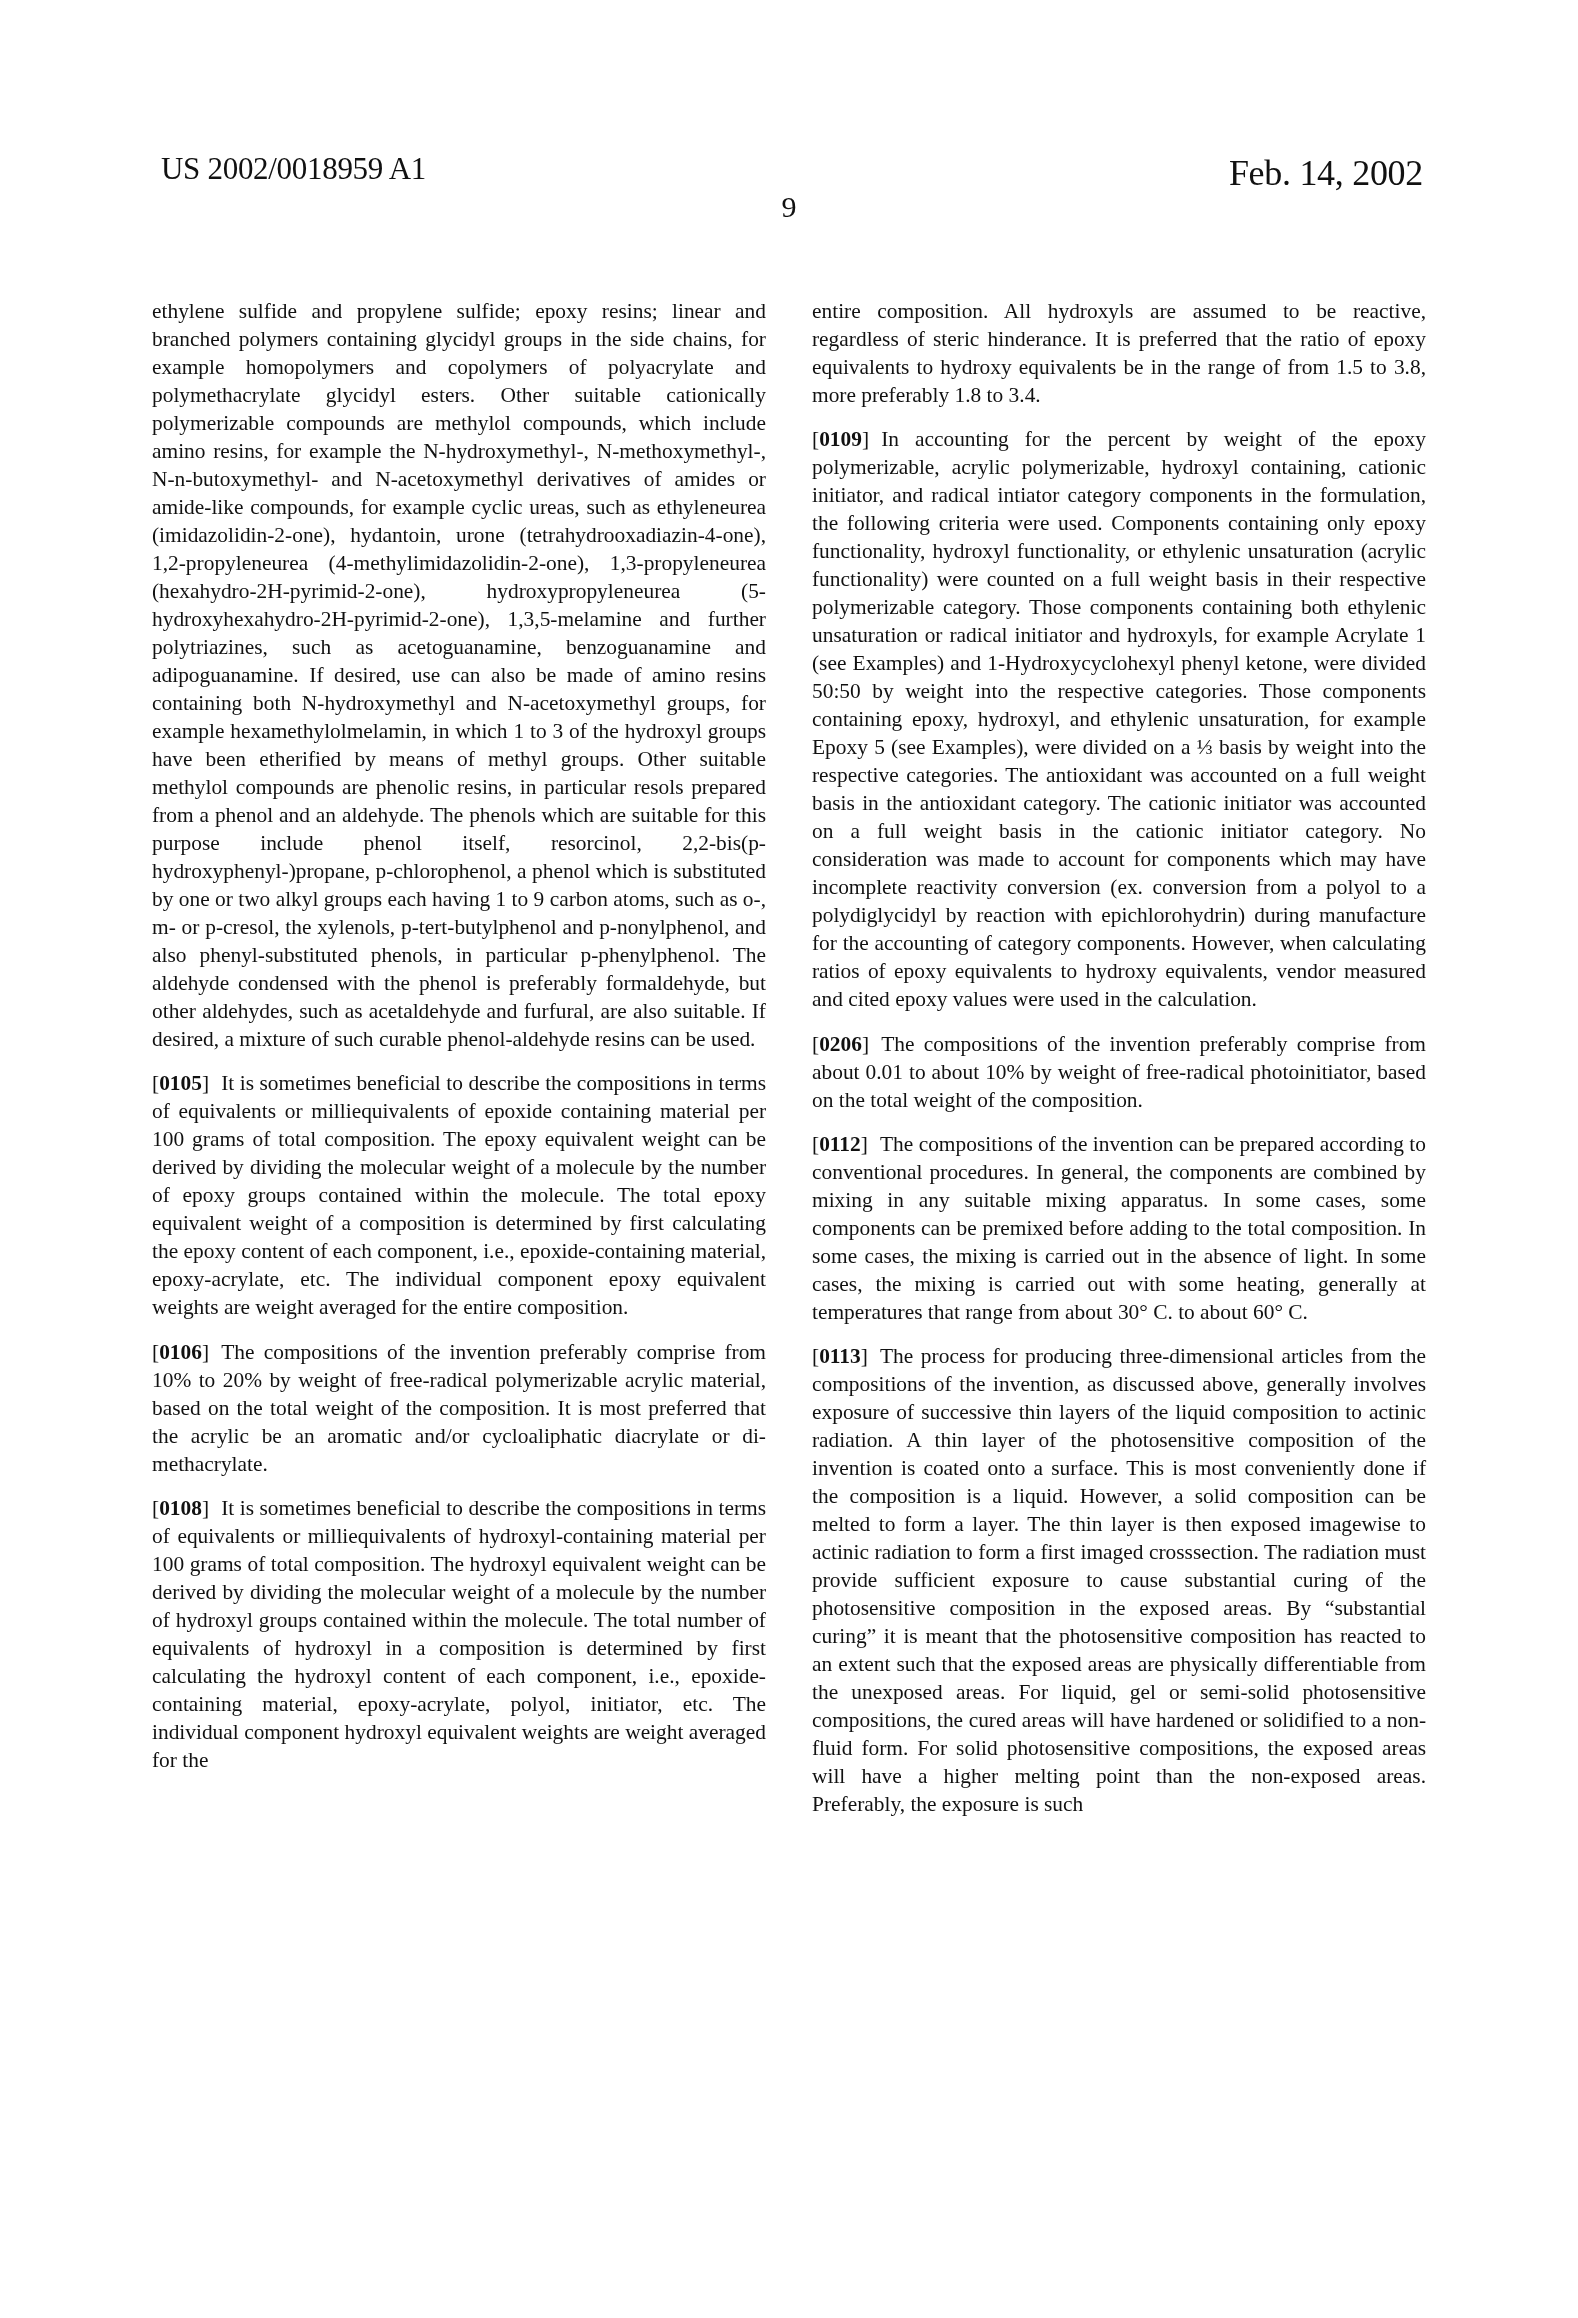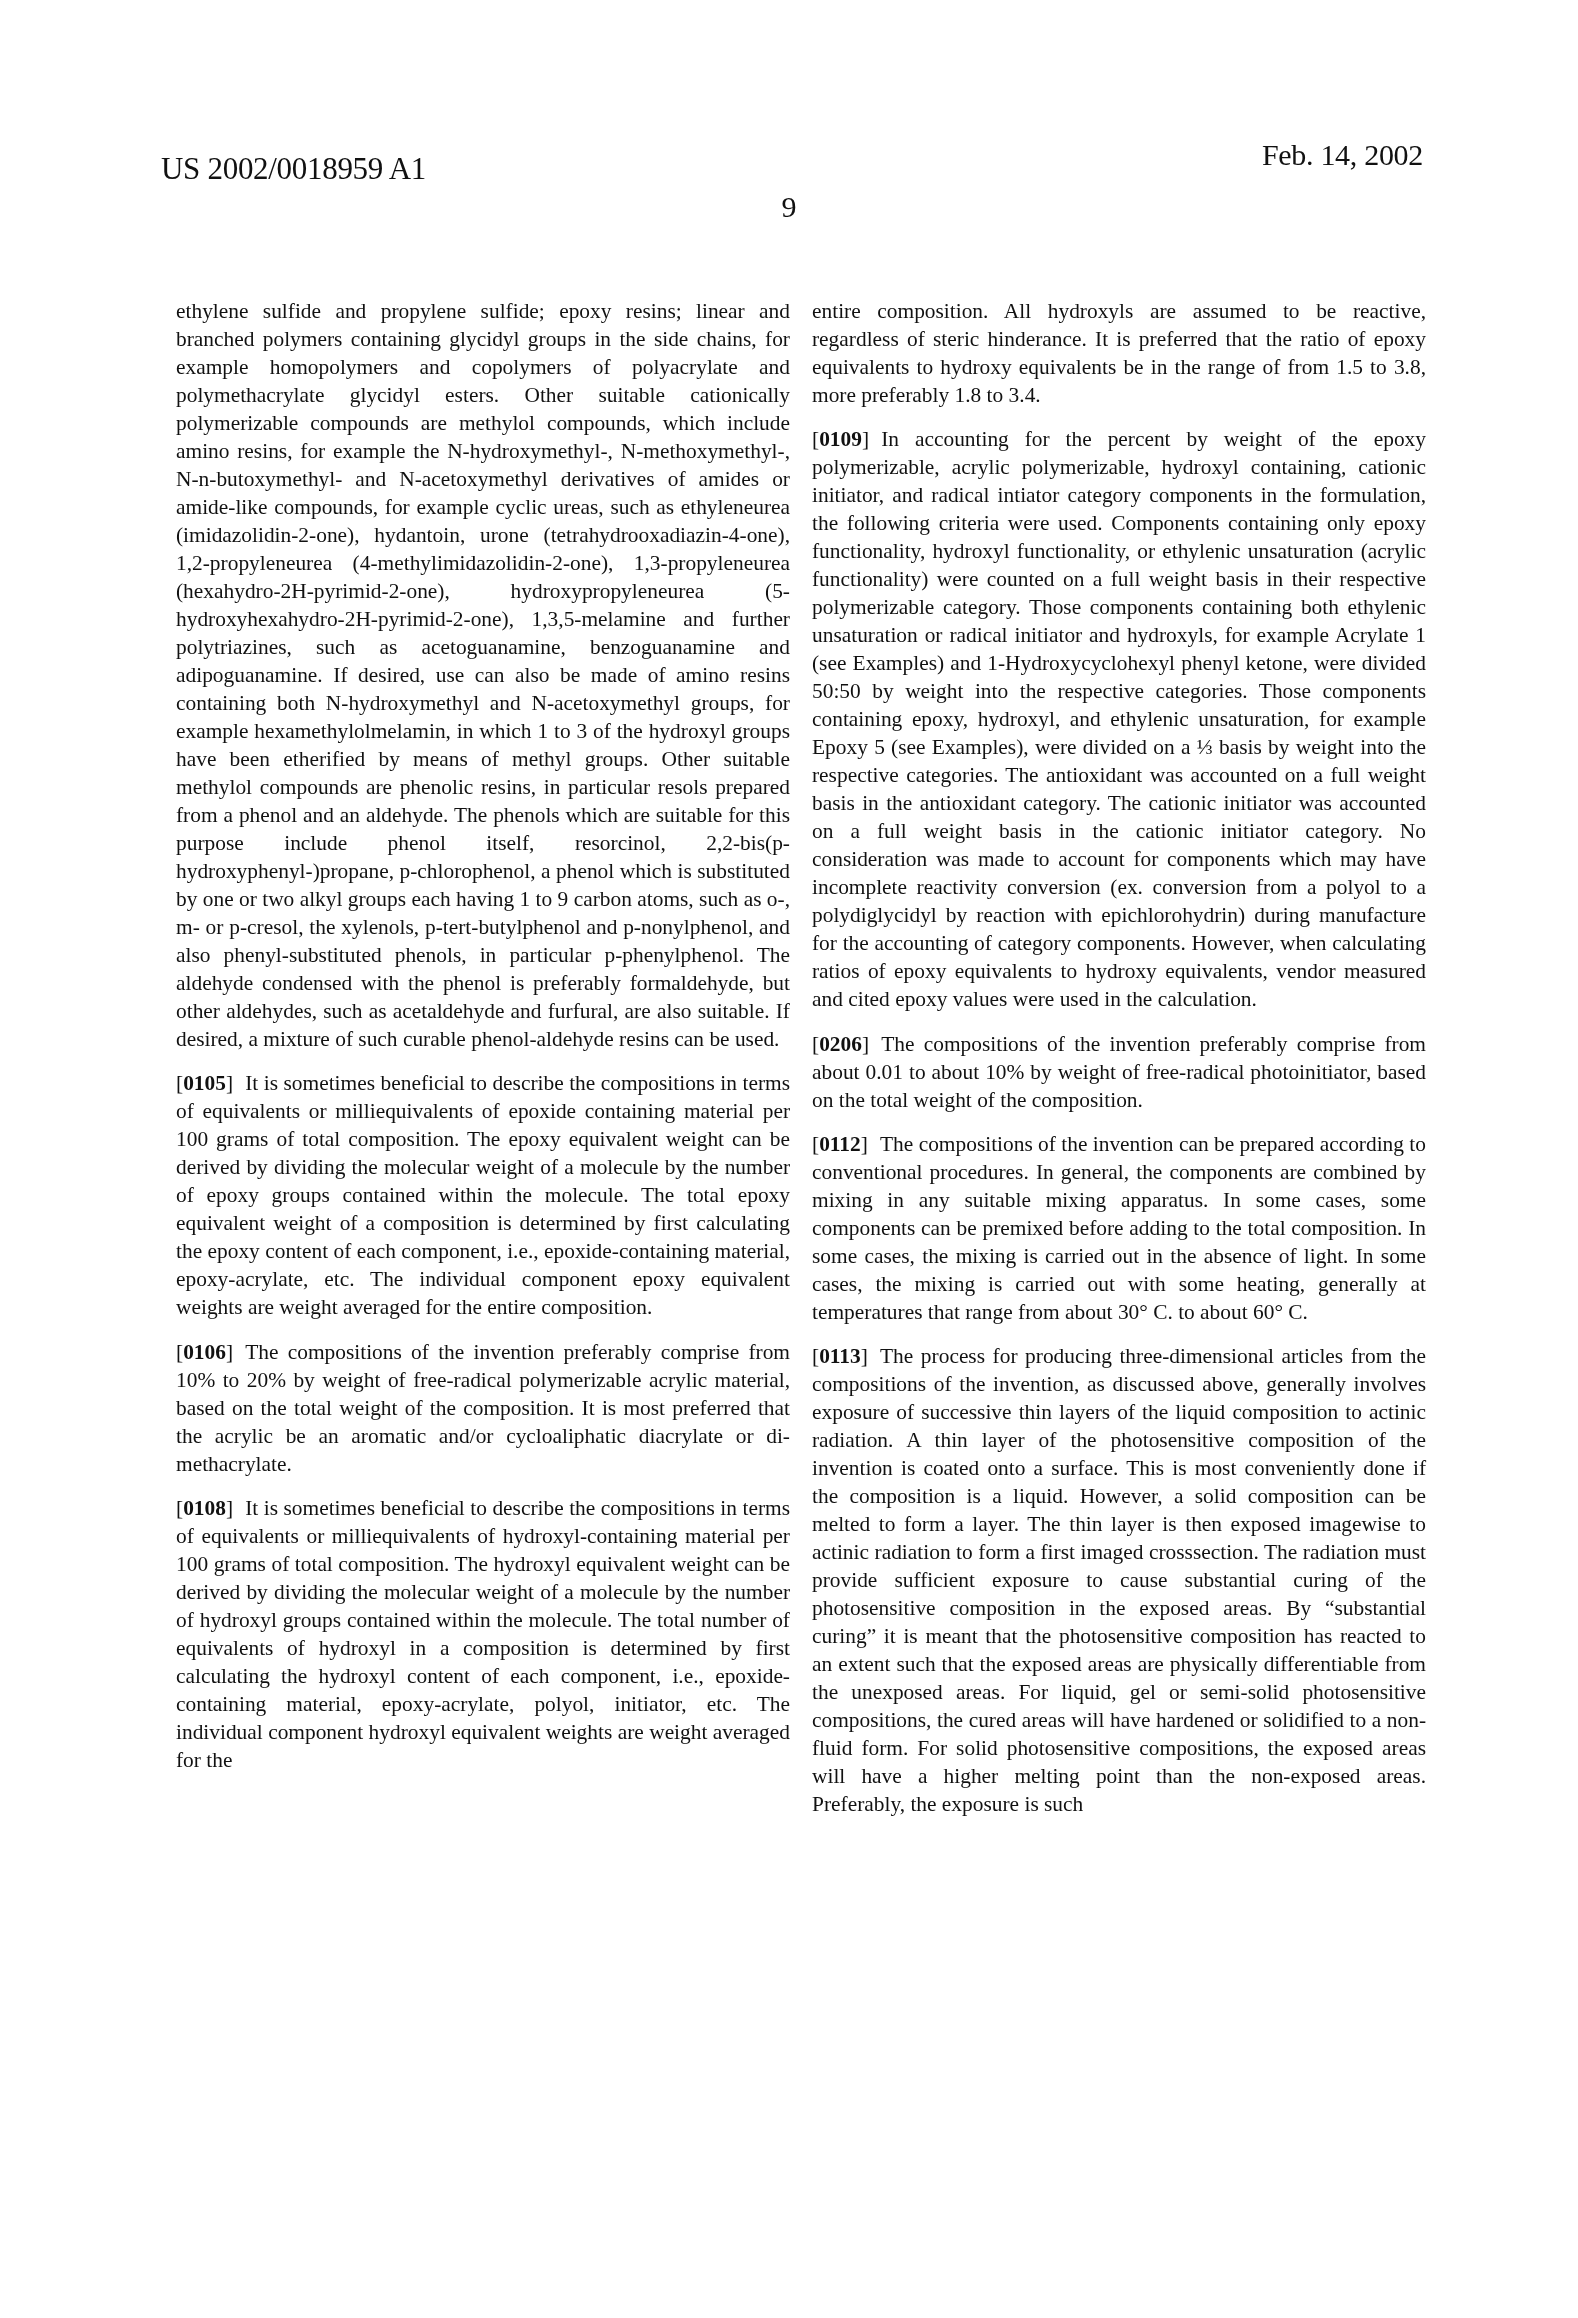--- a/index.html
+++ b/index.html
@@ -18,42 +18,42 @@
     .header-left {
       position: absolute;
       left: 161px;
       top: 151px;
       font-size: 31px;
       letter-spacing: -0.3px;
     }
     .header-right {
       position: absolute;
       right: 155px;
-      top: 138px;
-      font-size: 30px;
+      top: 152px;
+      font-size: 36px;
       letter-spacing: -0.3px;
     }
     .page-number {
       position: absolute;
       left: 0;
       width: 100%;
       top: 190px;
       text-align: center;
       font-size: 30px;
     }
     .column {
       position: absolute;
       top: 297px;
       width: 614px;
       font-size: 21.4px;
       line-height: 28px;
       text-align: justify;
       hyphens: manual;
     }
-    .col-left { left: 176px; }
+    .col-left { left: 152px; }
     .col-right { left: 812px; }
     .para {
       margin: 0 0 16.3px 0;
     }
     .para-num {
       font-weight: bold;
       margin-right: 12.2px;
     }
     .para-num::before { content: "["; font-weight: normal; }
     .para-num::after { content: "]"; font-weight: normal; }

